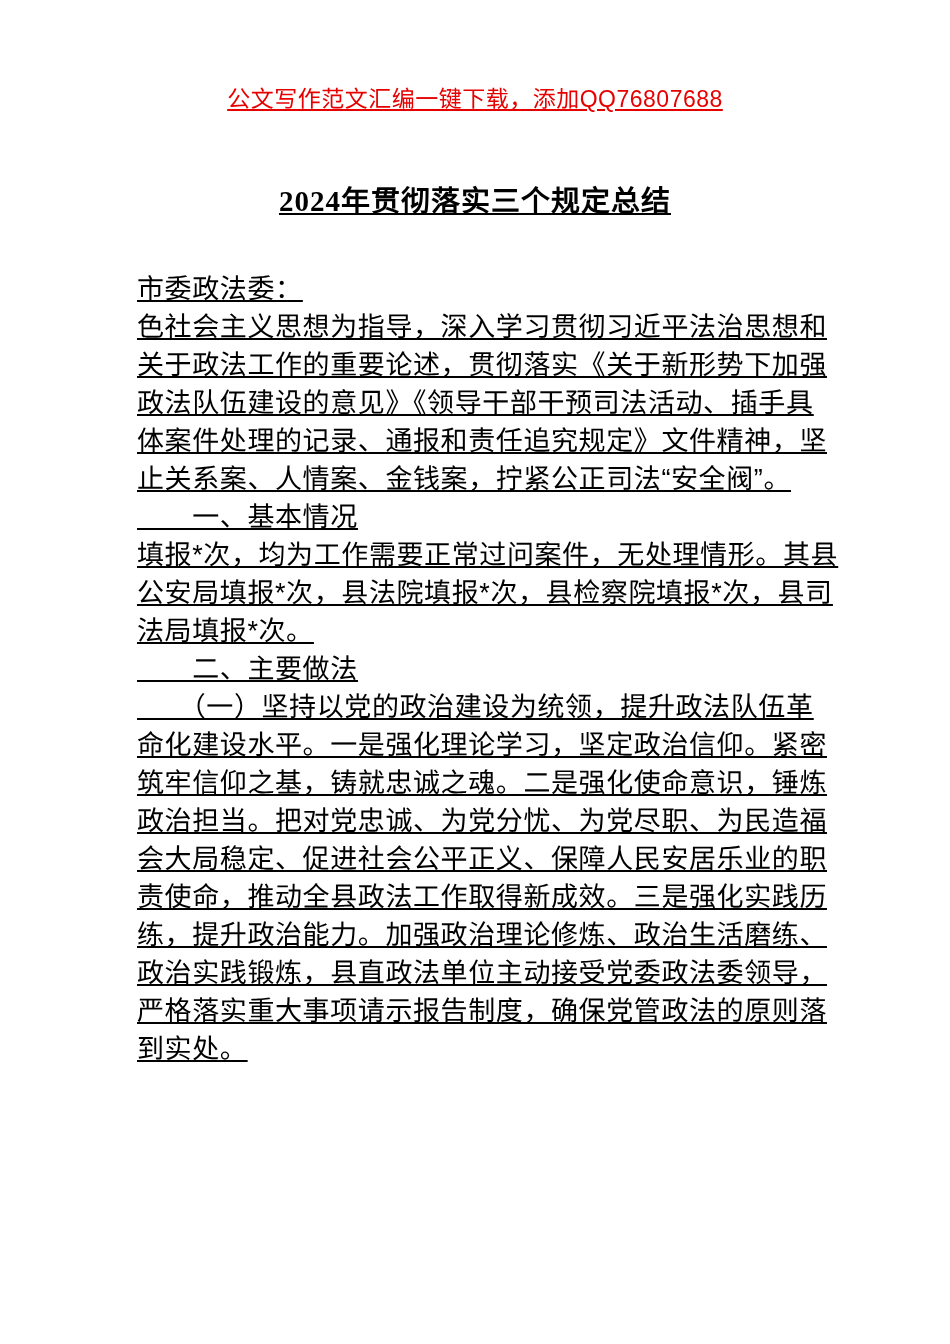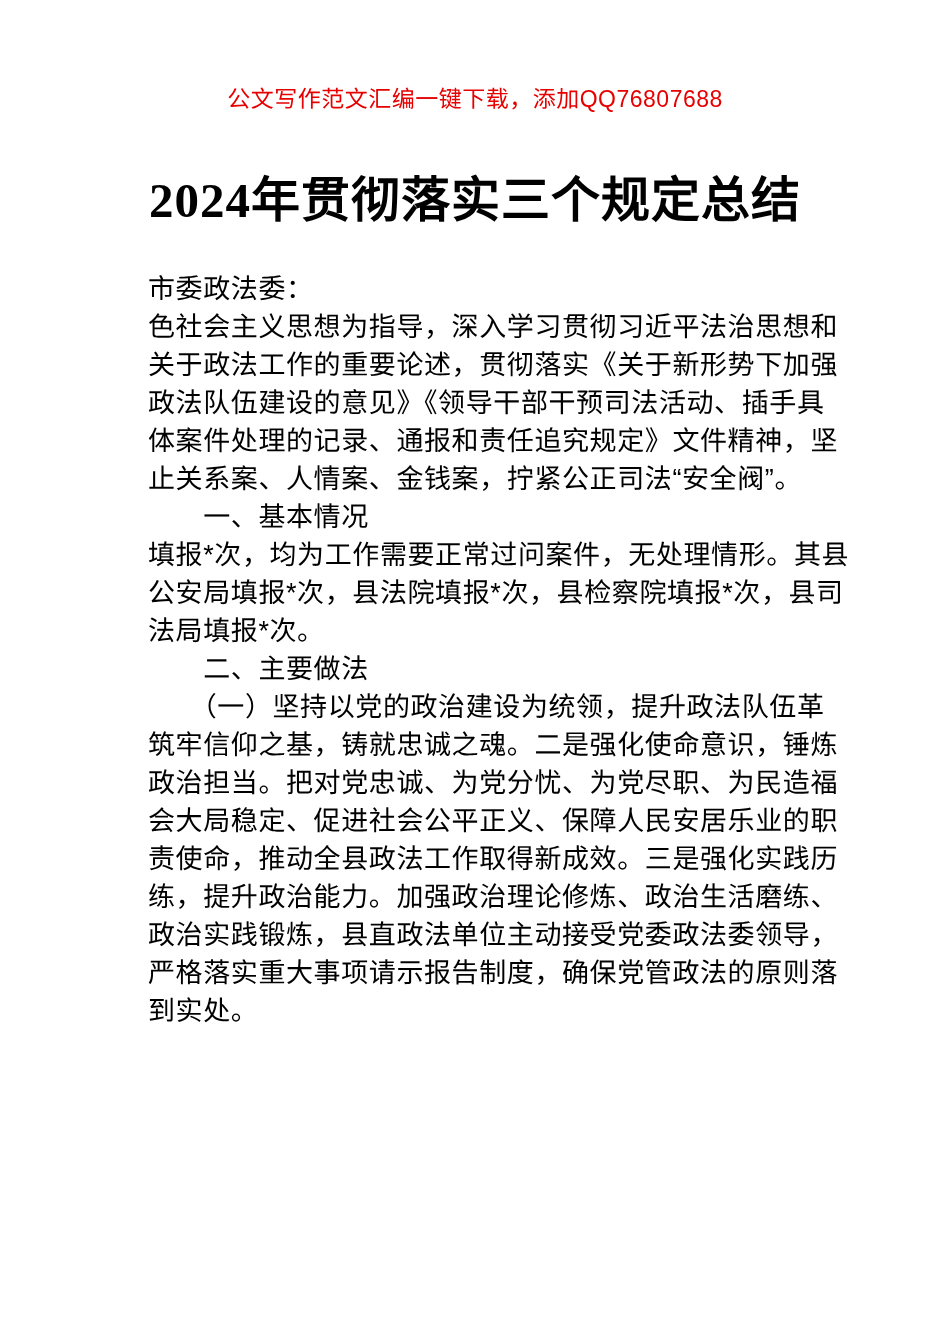--- a/index.html
+++ b/index.html
@@ -1,15 +1,15 @@
 <!DOCTYPE html>
 <html lang="zh-CN"><head>
 <meta charset="utf-8">
 <style>
-  * { margin: 0; padding: 0; box-sizing: border-box; }
+  * { margin: 0; padding: 0; box-sizing: border-box; text-decoration: underline; }
   html, body { background: #ffffff; }
   .page {
     position: relative;
     width: 950px;
     height: 1344px;
     background: #ffffff;
     overflow: hidden;
     font-family: "Liberation Sans", "DejaVu Sans", sans-serif;
     color: #000000;
   }
@@ -23,30 +23,30 @@
     line-height: 30px;
     color: #e60000;
     letter-spacing: 0.5px;
   }
   .doc-title {
     position: absolute;
     top: 174px;
     left: 0;
     width: 100%;
     text-align: center;
-    font-size: 49px;
+    font-size: 29px;
     line-height: 54px;
     font-weight: bold;
     font-family: "Liberation Serif", "DejaVu Serif", serif;
     letter-spacing: 1px;
   }
   .content {
     position: absolute;
     top: 270px;
-    left: 148px;
+    left: 137px;
     width: 683px;
     font-size: 27px;
     line-height: 38px;
     letter-spacing: 0.6px;
   }
   .line {
     height: 38px;
     white-space: nowrap;
     overflow: visible;
   }
@@ -69,20 +69,21 @@
     <div class="line">关于政法工作的重要论述，贯彻落实《关于新形势下加强</div>
     <div class="line">政法队伍建设的意见》《领导干部干预司法活动、插手具</div>
     <div class="line">体案件处理的记录、通报和责任追究规定》文件精神，坚</div>
     <div class="line">止关系案、人情案、金钱案，拧紧公正司法“安全阀”。</div>
     <div class="line heading">　　一、基本情况</div>
     <div class="line">填报*次，均为工作需要正常过问案件，无处理情形。其县</div>
     <div class="line">公安局填报*次，县法院填报*次，县检察院填报*次，县司</div>
     <div class="line">法局填报*次。</div>
     <div class="line heading">　　二、主要做法</div>
     <div class="line">　　（一）坚持以党的政治建设为统领，提升政法队伍革</div>
+    <div class="line">命化建设水平。一是强化理论学习，坚定政治信仰。紧密</div>
     <div class="line">筑牢信仰之基，铸就忠诚之魂。二是强化使命意识，锤炼</div>
     <div class="line">政治担当。把对党忠诚、为党分忧、为党尽职、为民造福</div>
     <div class="line">会大局稳定、促进社会公平正义、保障人民安居乐业的职</div>
     <div class="line">责使命，推动全县政法工作取得新成效。三是强化实践历</div>
     <div class="line">练，提升政治能力。加强政治理论修炼、政治生活磨练、</div>
     <div class="line">政治实践锻炼，县直政法单位主动接受党委政法委领导，</div>
     <div class="line">严格落实重大事项请示报告制度，确保党管政法的原则落</div>
     <div class="line">到实处。</div>
   </div>
 

